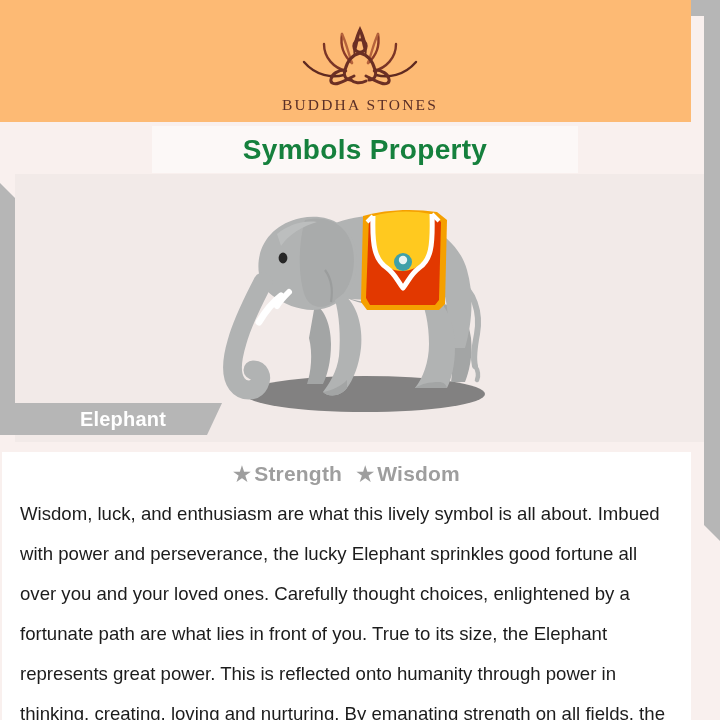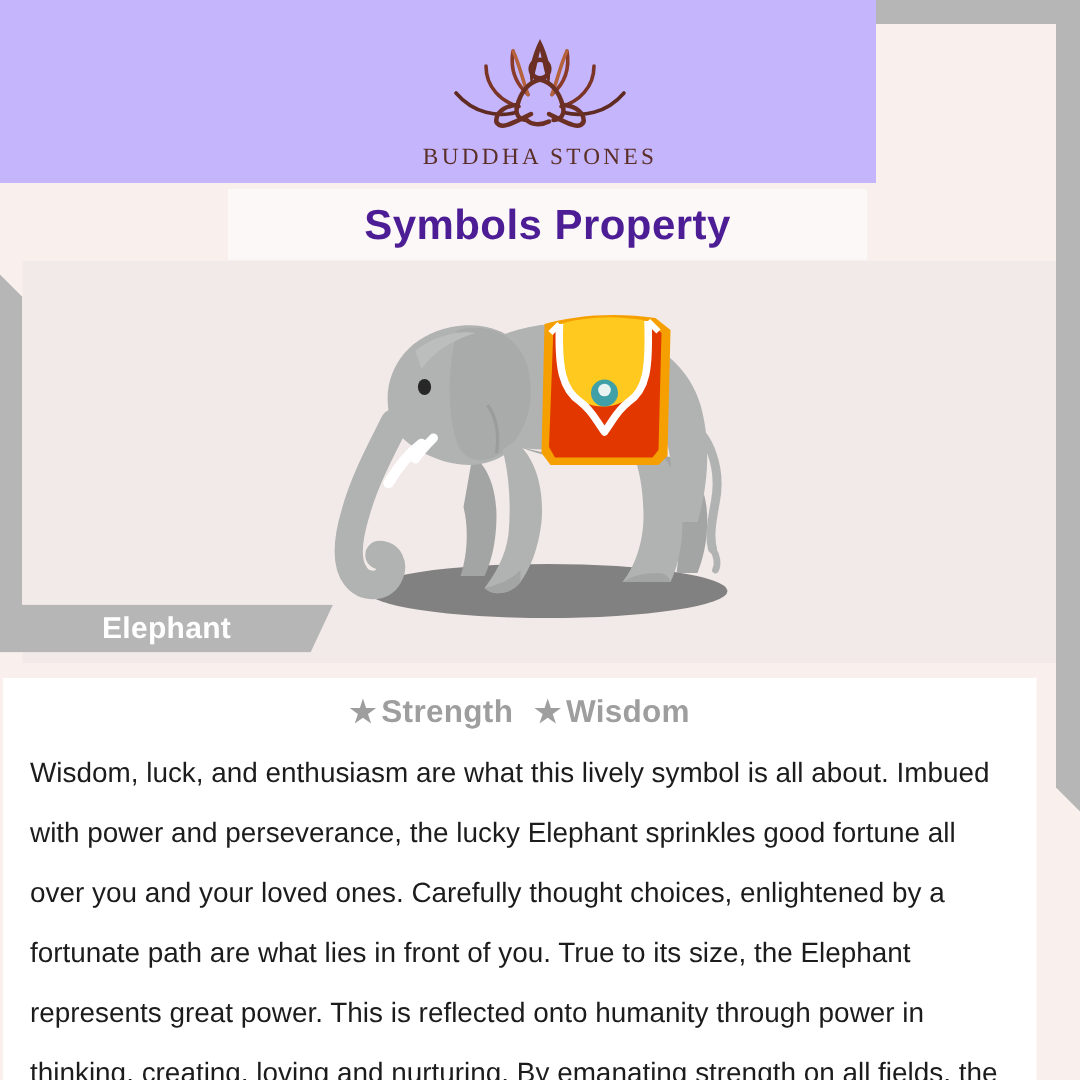--- a/index.html
+++ b/index.html
@@ -47,23 +47,24 @@
     width: 15px;
     height: 251px;
     clip-path: polygon(0 0, 100% 15px, 100% 100%, 0 100%);
   }
 
   
   .header {
     position: absolute;
     top: 0;
     left: 0;
-    width: 584px;
+    width: 675px;
     height: 122px;
-    background: #c4b5fd;
+    background: #fdba74;
+    padding-left: 16px;
   }
   .logo-wrap {
     position: absolute;
     top: 20px;
     left: 0;
     width: 720px;
     text-align: center;
   }
   .logo-svg {
     display: block;
@@ -86,21 +87,21 @@
     width: 426px;
     height: 47px;
     background: #fcf8f7;
     display: flex;
     align-items: center;
     justify-content: center;
   }
   .title-text {
     font-size: 28px;
     font-weight: bold;
-    color: #4c1d95;
+    color: #15803d;
     letter-spacing: 0.3px;
   }
 
   
   .stage {
     position: absolute;
     top: 174px;
     left: 15px;
     width: 689px;
     height: 268px;
@@ -117,20 +118,21 @@
   .label-banner {
     position: absolute;
     top: 403px;
     left: 0;
     width: 240px;
     height: 32px;
     background: #b6b6b6;
     clip-path: polygon(0 0, 222px 0, 207px 100%, 0 100%);
     display: flex;
     align-items: center;
+    padding-left: 12px;
   }
   .label-text {
     margin-left: 68px;
     font-size: 20px;
     font-weight: bold;
     color: #ffffff;
     letter-spacing: 0.2px;
   }
 
   

